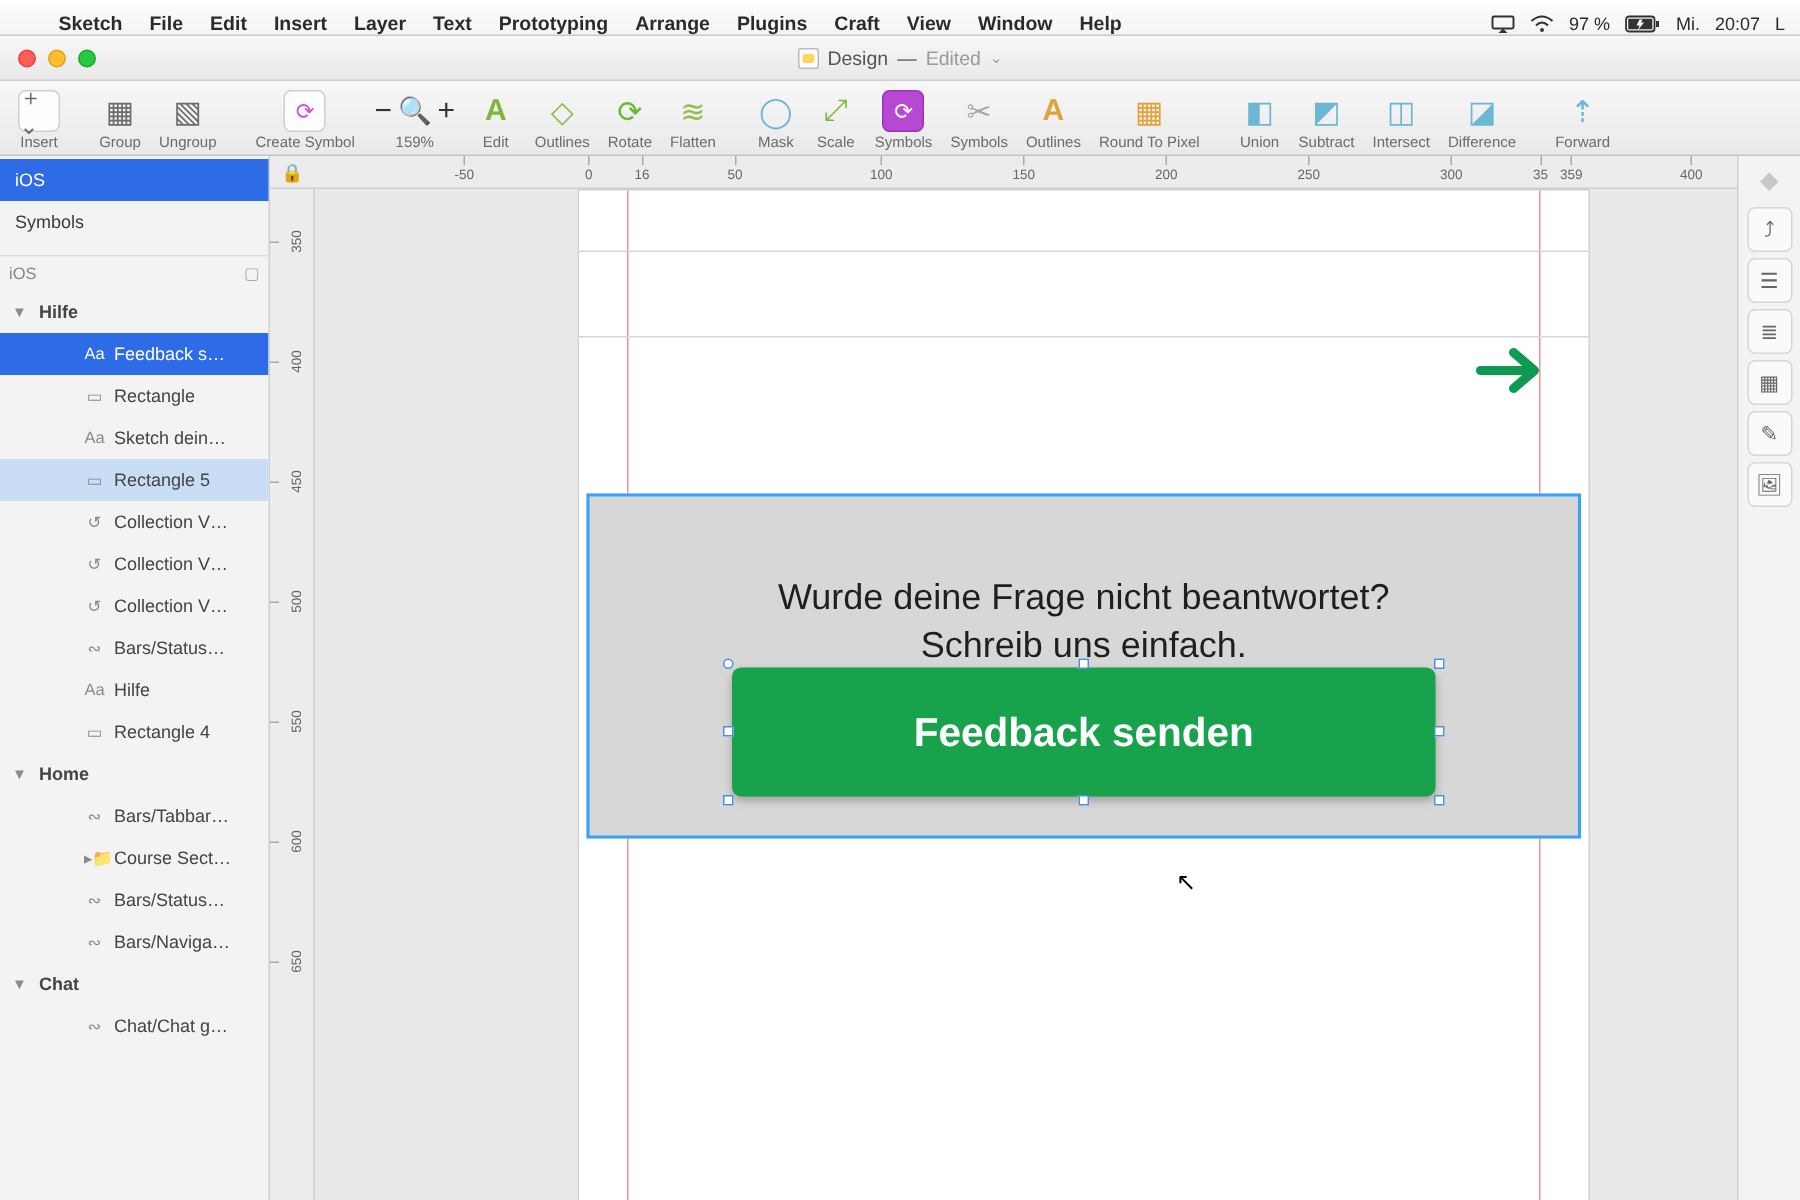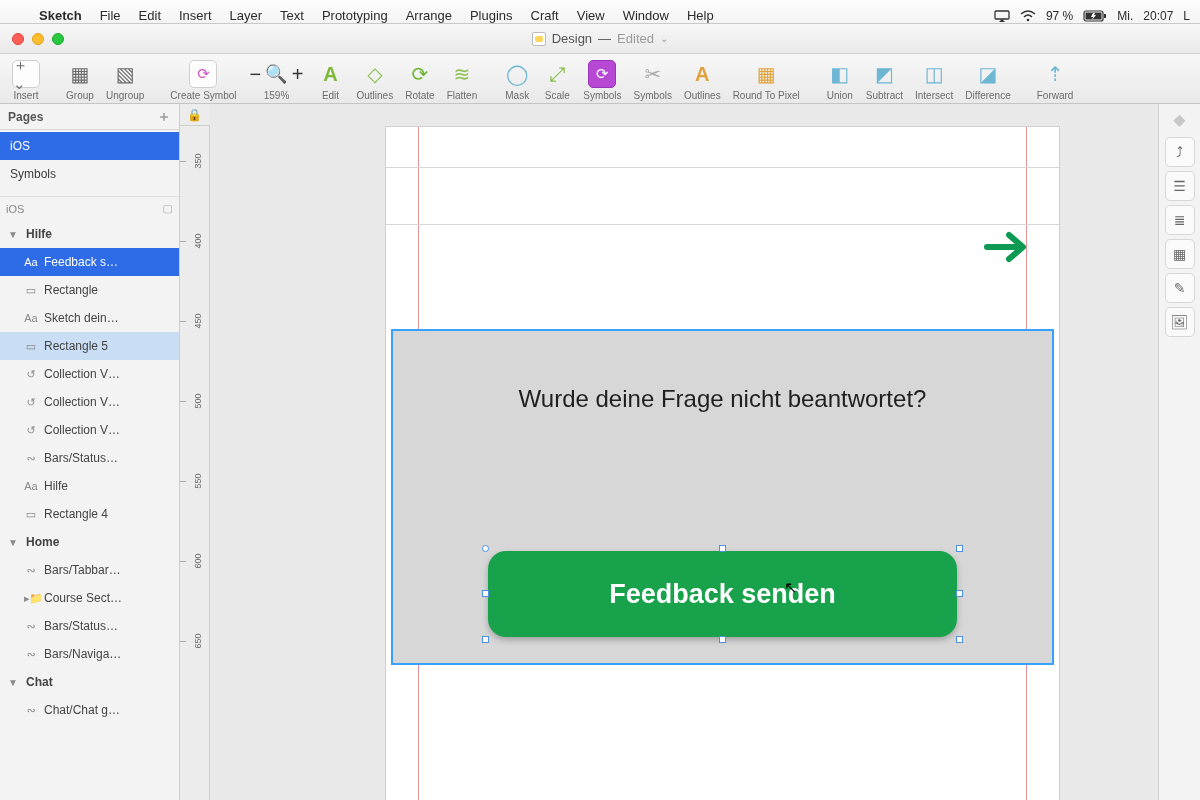--- a/index.html
+++ b/index.html
@@ -2,21 +2,21 @@
 <html><head>
 <meta charset="utf-8">
 <style>
   * { box-sizing: border-box; margin: 0; padding: 0; font-family: -apple-system, "Helvetica Neue", Arial, sans-serif; }
   html,body { width:1200px; height:800px; overflow:hidden; background:#ececec; }
 
   
   .menubar { height:24px; background:linear-gradient(#fdfdfd,#f4f4f4); border-bottom:1px solid #c9c9c9; display:flex; align-items:flex-end; font-size:13px; color:#2b2b2b; }
   .menubar .apple { width:30px; text-align:center; font-size:15px; }
   .menubar .app { font-weight:700; padding:0 9px; }
-  .menubar .mi { padding:0 9px; }
+  .menubar .mi { padding:0 9px;font-weight:bold; }
   .menubar .spacer { flex:1; }
   .menubar .status { display:flex; align-items:center; gap:10px; padding:0 10px; font-size:12px; }
   .menubar .status svg { display:block; }
 
   
   .titlebar { height:30px; background:linear-gradient(#f7f7f7,#e9e9e9); border-bottom:1px solid #cfcfcf; display:flex; align-items:center; position:relative; }
   .traffic { display:flex; gap:8px; padding-left:12px; }
   .tl { width:12px; height:12px; border-radius:50%; }
   .tl.r{background:#ff5f57;border:1px solid #e24238;}
   .tl.y{background:#ffbd2e;border:1px solid #e1a116;}
@@ -46,21 +46,21 @@
   .lp-list{padding:2px 0;}
   .lp-row{height:28px;display:flex;align-items:center;padding:0 10px;gap:8px;}
   .lp-row.sel{background:#2e6be6;color:#fff;}
   .lp-section{height:24px;display:flex;align-items:center;padding:0 6px;color:#888;font-size:11px;border-top:1px solid #ddd;margin-top:6px;justify-content:space-between;}
   .layer-list{flex:1;overflow:hidden;}
   .lrow{height:28px;display:flex;align-items:center;gap:6px;padding-right:8px;color:#444;white-space:nowrap;overflow:hidden;text-overflow:ellipsis;}
   .lrow .disc{color:#8c8c8c;width:14px;text-align:center;font-size:10px;}
   .lrow.sel{background:#2e6be6;color:#fff;}
   .lrow.sel2{background:#c9ddf5;}
   .lrow.grp{font-weight:600;color:#444;}
-  .ind0{padding-left:6px;} .ind2{padding-left:24px;}
+  .ind0{padding-left:6px;} .ind2{padding-left:56px;}
   .lic{width:14px;text-align:center;color:#8a8a8a;font-size:11px;}
   .lrow.sel .lic{color:#fff;}
 
   
   .vruler-col{width:30px;background:#ececec;display:flex;flex-direction:column;}
   .lockbox{height:22px;border-bottom:1px solid #cfcfcf;display:flex;align-items:center;justify-content:center;color:#8a8a8a;font-size:12px;}
   .vruler{flex:1;background:#ececec;border-right:1px solid #cfcfcf;position:relative;font-size:9px;color:#666;}
   .vtick{position:absolute;left:0;display:flex;align-items:center;gap:2px;}
   .vtick::before{content:"";display:block;width:6px;height:1px;background:#a9a9a9;margin-right:2px;}
   .vtick span{transform:rotate(-90deg);transform-origin:center;display:inline-block;}
@@ -74,23 +74,23 @@
 
   
   .artboard{position:absolute;left:175px;top:0;width:675px;height:700px;background:#fff;border:1px solid #d0d0d0;}
   .guide{position:absolute;top:0;bottom:0;width:0;border-left:1px solid rgba(217,58,63,0.55);}
 
   .row1{position:absolute;left:0;right:0;top:40px;height:58px;border-top:1px solid #d6d6d6;border-bottom:1px solid #d6d6d6;}
   .q-text{position:absolute;left:35px;right:62px;top:105px;font-size:27px;font-weight:800;color:#1b1b1b;}
   .arrow{position:absolute;right:30px;top:102px;color:#0e9a52;}
   .arrow svg{display:block;}
 
-  .fb-block{position:absolute;left:5px;right:5px;top:202px;height:336px;background:#d7d7d7;border:2px solid #38a0ff;}
+  .fb-block{position:absolute;left:5px;right:5px;top:202px;height:230px;background:#d7d7d7;border:2px solid #38a0ff;}
   .fb-text{text-align:center;font-size:24px;color:#1f1f1f;margin-top:52px;line-height:1.35;font-weight:500;}
-  .fb-btn{position:absolute;left:95px;right:95px;bottom:26px;height:86px;background:#17a24b;border-radius:18px;color:#fff;font-size:27px;font-weight:700;display:flex;align-items:center;justify-content:center;box-shadow:0 3px 6px rgba(0,0,0,0.25);}
+  .fb-btn{position:absolute;left:95px;right:95px;bottom:26px;height:86px;background:#17a24b;border-radius:6px;color:#fff;font-size:27px;font-weight:700;display:flex;align-items:center;justify-content:center;box-shadow:0 3px 6px rgba(0,0,0,0.25);}
   .sel-outline{position:absolute;left:93px;right:93px;bottom:24px;height:90px;pointer-events:none;}
   .sh{position:absolute;width:7px;height:7px;background:#fff;border:1px solid #4a90e2;}
   .sh.tl{left:-4px;top:-4px}.sh.tr{right:-4px;top:-4px}.sh.bl{left:-4px;bottom:-4px}.sh.br{right:-4px;bottom:-4px}
   .sh.tm{left:calc(50% - 4px);top:-4px}.sh.bm{left:calc(50% - 4px);bottom:-4px}.sh.lm{left:-4px;top:calc(50% - 4px)}.sh.rm{right:-4px;top:calc(50% - 4px)}
 
   .cursor{position:absolute;left:398px;top:451px;font-size:16px;color:#000;pointer-events:none;}
 
   
   .rightstrip{width:42px;background:#f3f3f3;border-left:1px solid #cfcfcf;display:flex;flex-direction:column;align-items:center;padding-top:6px;gap:4px;}
   .rightstrip .rb{width:30px;height:30px;border:1px solid #d6d6d6;border-radius:5px;background:#fafafa;display:flex;align-items:center;justify-content:center;color:#666;font-size:14px;}
@@ -250,24 +250,20 @@
   <div class="tsep"></div>
   <div class="tbtn noframe">
       <div class="ic" style="color:#6db6d4;">⇡</div>
       <span>Forward</span>
     </div>
 </div>
 
 <div class="body">
 
   <div class="leftpanel">
-    <div class="lp-head">
-      <span>Pages</span>
-      <span class="plus">＋</span>
-    </div>
     <div class="lp-list">
       <div class="lp-row sel">iOS</div>
       <div class="lp-row">Symbols</div>
     </div>
     <div class="lp-section">
       <span>iOS</span>
       <span style="color:#aaa">▢</span>
     </div>
     <div class="layer-list" id="layer-list">
         <div class="lrow grp ind0"><span class="disc">▼</span>Hilfe</div>
@@ -357,36 +353,51 @@
         <div class="vtick" style="top: 430px;">
           <span>600</span>
         </div>
         <div class="vtick" style="top: 510px;">
           <span>650</span>
         </div>
       </div>
   </div>
 
   <div class="canvaswrap">
+    <div class="hruler" id="hruler">
+        <div class="htick" style="left: 93px;">-50</div>
+        <div class="htick" style="left: 180px;">0</div>
+        <div class="htick" style="left: 213px;">16</div>
+        <div class="htick" style="left: 275px;">50</div>
+        <div class="htick" style="left: 370px;">100</div>
+        <div class="htick" style="left: 465px;">150</div>
+        <div class="htick" style="left: 560px;">200</div>
+        <div class="htick" style="left: 655px;">250</div>
+        <div class="htick" style="left: 750px;">300</div>
+        <div class="htick" style="left: 830px;">359</div>
+        <div class="htick" style="left: 910px;">400</div>
+        <div class="htick" style="left: 812px;">35</div>
+      </div>
     <div class="canvas">
       <div class="artboard">
         <div class="guide" style="left:32px"></div>
         <div class="guide" style="right:32px"></div>
 
         <div class="row1"></div>
         <div class="arrow">
           <svg width="46" height="36" viewBox="0 0 46 36">
               <line x1="4" y1="18" x2="36" y2="18" stroke="#0e9a52" stroke-width="6" stroke-linecap="round"></line>
               <polyline points="26,6 40,18 26,30" fill="none" stroke="#0e9a52" stroke-width="6" stroke-linecap="round" stroke-linejoin="round"></polyline>
             </svg>
         </div>
 
         <div class="fb-block">
           <div class="fb-text">
             <div>Wurde deine Frage nicht beantwortet?</div>
+            <div>Schreib uns einfach.</div>
           </div>
           <div class="fb-btn">Feedback senden</div>
           <div class="sel-outline">
              <div class="sh tl"></div>
               <div class="sh tm"></div>
               <div class="sh tr"></div>
              <div class="sh lm"></div>
               <div class="sh rm"></div>
              <div class="sh bl"></div>
               <div class="sh bm"></div>

